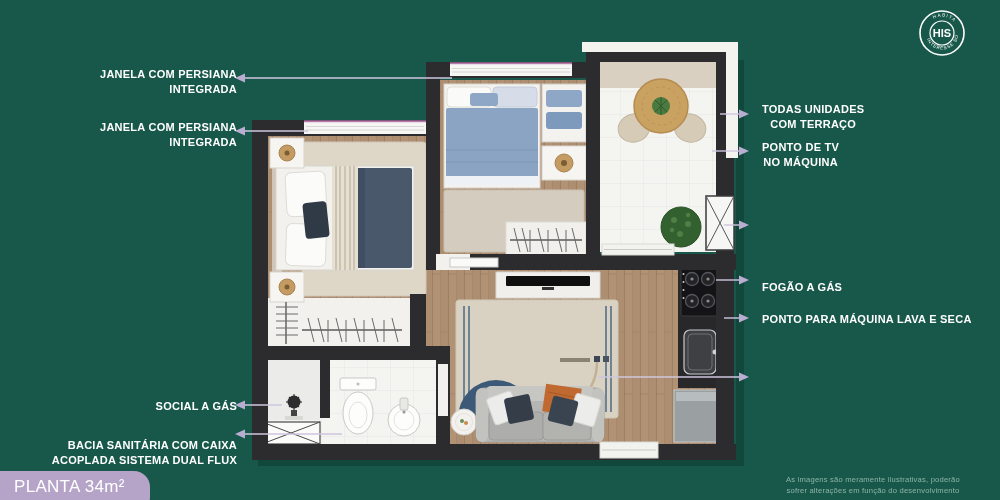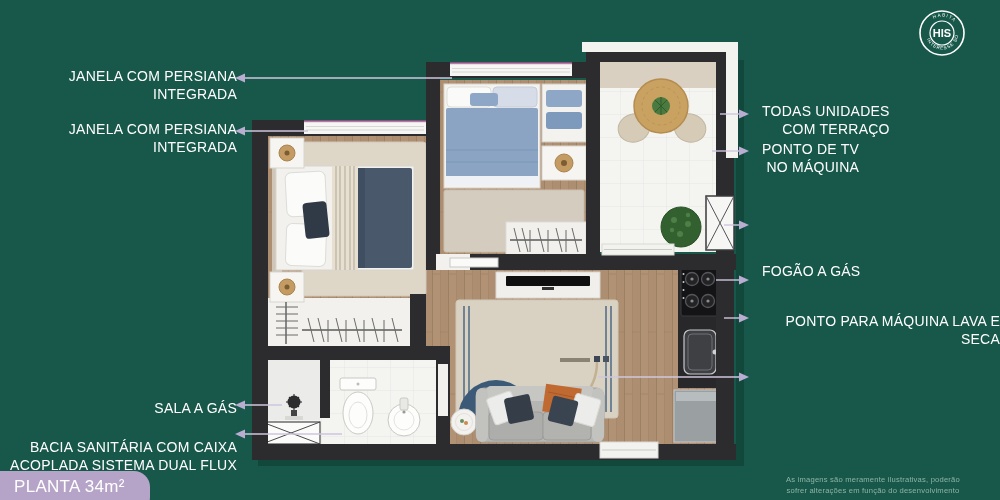--- a/index.html
+++ b/index.html
@@ -3,25 +3,25 @@
 <meta charset="utf-8">
 <style>
   html,body{margin:0;padding:0;background:#0e3f36;}
   .stage{
     position:relative;width:1000px;height:500px;overflow:hidden;
     background:#17584a;
     font-family:"Liberation Sans","DejaVu Sans",sans-serif;
   }
   .stage svg.plan{position:absolute;left:0;top:0;}
   .lab{
-    position:absolute;color:#fff;font-size:14px;font-weight:normal;
+    position:absolute;color:#fff;font-size:11px;font-weight:bold;
     letter-spacing:.25px;line-height:1.32;white-space:pre-line;
   }
   .lab-l{text-align:right;right:763px;}
-  .lab-r{text-align:right;left:762px;}
+  .lab-r{text-align:center;left:762px;}
   .lab--spread{line-height:1.6;}
   .badge{
     position:absolute;left:0;top:471px;width:150px;height:42px;
     background:#b6a4c8;border-radius:0 16px 16px 0;
     color:#ffffff;font-size:17px;font-weight:400;
     display:flex;align-items:flex-start;padding:6px 0 0 14px;box-sizing:border-box;
     letter-spacing:.3px;
   }
   .disclaimer{
     position:absolute;left:748px;top:474px;width:250px;text-align:center;
@@ -334,29 +334,29 @@
       <polygon points="749,280 739,275.5 739,284.5"></polygon>
       <polygon points="749,318 739,313.5 739,322.5"></polygon>
       <polygon points="749,377 739,372.5 739,381.5"></polygon>
     </g>
   </svg>
 
   <div class="lab lab-l" style="top:67px">JANELA COM PERSIANA
 INTEGRADA</div>
   <div class="lab lab-l" style="top:120px">JANELA COM PERSIANA
 INTEGRADA</div>
-  <div class="lab lab-l" style="top:399px">SALA A GÁS</div>
+  <div class="lab lab-l" style="top:399px">SOCIAL A GÁS</div>
   <div class="lab lab-l" style="top:438px">BACIA SANITÁRIA COM CAIXA
 ACOPLADA SISTEMA DUAL FLUX</div>
 
   <div class="lab lab-r" style="top:102px">TODAS UNIDADES
 COM TERRAÇO</div>
   <div class="lab lab-r" style="top:140px">PONTO DE TV
 NO MÁQUINA</div>
-  <div class="lab lab-r" style="top:262px">FOGÃO A GÁS</div>
+  <div class="lab lab-r" style="top:280px">FOGÃO A GÁS</div>
   <div class="lab lab-r" style="top:312px">PONTO PARA MÁQUINA LAVA E SECA</div>
 
   <div class="badge">
     <span>PLANTA 34m² (A)</span>
   </div>
 
   <div class="disclaimer">As imagens são meramente ilustrativas, poderão
 sofrer alterações em função do desenvolvimento
 do projeto e questões de cunho técnico e legal.</div>
 

